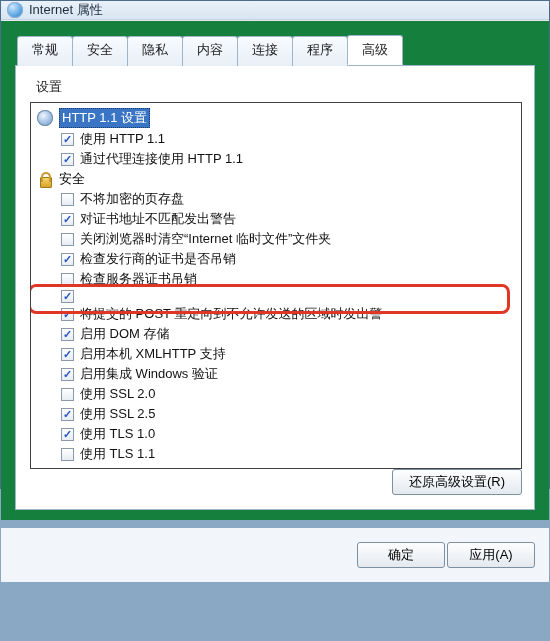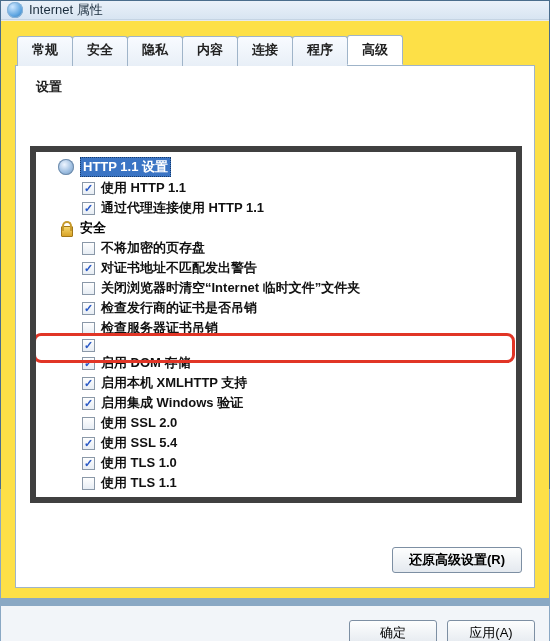--- a/index.html
+++ b/index.html
@@ -32,25 +32,24 @@
   .titlebar .globe {
     width: 16px; height: 16px;
     border-radius: 50%;
     background: radial-gradient(circle at 35% 30%, #cfe8ff 0%, #5aa3e0 60%, #2f6ea8 100%);
     box-shadow: 0 0 0 1px #8ab4d8 inset;
   }
   .title-text { color: #1b2d3d; }
   .client {
     flex: 1;
     padding: 14px 14px 10px 14px;
-    background: #fde047;
+    background: #15803d;
     border-top: 1px solid #e5e9ee;
     display: flex;
     flex-direction: column;
-    font-weight: bold;
   }
   
   .tabstrip {
     display: flex;
     position: relative;
     margin-left: 2px;
   }
   .tab {
     padding: 4px 14px 5px 14px;
     border: 1px solid #9fb4c9;
@@ -70,30 +69,29 @@
     top: 0;
     padding-top: 5px;
   }
   .tabpanel {
     border: 1px solid #9fb4c9;
     background: #ffffff;
     flex: 1;
     padding: 12px 12px 14px 14px;
     display: flex;
     flex-direction: column;
-    gap: 44px;
   }
   .section-label { margin: 0 0 6px 6px; color: #222; }
   .treebox {
     flex: 1;
-    border: 6px solid #404040;
+    border: 1px solid #404040;
     background: #ffffff;
     overflow-y: scroll;
     overflow-x: hidden;
-    padding: 4px 2px 4px 20px;
+    padding: 4px 2px 4px 4px;
     position: relative;
     min-height: 0;
   }
   .cat {
     display: flex;
     align-items: center;
     gap: 6px;
     padding: 1px 2px;
     white-space: nowrap;
   }
@@ -175,21 +173,21 @@
     cursor: default;
   }
   .sep {
     height: 1px;
     background: #c8d2dd;
     margin: 8px -14px 0 -14px;
   }
   .footer {
     display: flex;
     justify-content: flex-end;
-    gap: 10px;
+    gap: 2px;
     padding: 14px 14px 14px 14px;
     background: #f2f5f9;
   }
   
   .treebox::-webkit-scrollbar { width: 17px; }
   .treebox::-webkit-scrollbar-track {
     background: #e9eef4;
     border-left: 1px solid #cfd8e2;
   }
   .treebox::-webkit-scrollbar-thumb {
@@ -265,37 +263,41 @@
           </div>
           <div class="item">
             <span class="cb"></span>
             <span class="item-label">检查服务器证书吊销</span>
           </div>
           <div class="item">
             <span class="cb checked"></span>
           </div>
           <div class="item">
             <span class="cb checked"></span>
+            <span class="item-label">将提交的 POST 重定向到不允许发送的区域时发出警</span>
+          </div>
+          <div class="item">
+            <span class="cb checked"></span>
             <span class="item-label">启用 DOM 存储</span>
           </div>
           <div class="item">
             <span class="cb checked"></span>
             <span class="item-label">启用本机 XMLHTTP 支持</span>
           </div>
           <div class="item">
             <span class="cb checked"></span>
             <span class="item-label">启用集成 Windows 验证</span>
           </div>
           <div class="item">
             <span class="cb"></span>
             <span class="item-label">使用 SSL 2.0</span>
           </div>
           <div class="item">
             <span class="cb checked"></span>
-            <span class="item-label">使用 SSL 5.4</span>
+            <span class="item-label">使用 SSL 2.5</span>
           </div>
           <div class="item">
             <span class="cb checked"></span>
             <span class="item-label">使用 TLS 1.0</span>
           </div>
           <div class="item">
             <span class="cb"></span>
             <span class="item-label">使用 TLS 1.1</span>
           </div>
           <div class="highlight-box" style="left: -3px; top: 181px; width: 482px; height: 30px;"></div>

